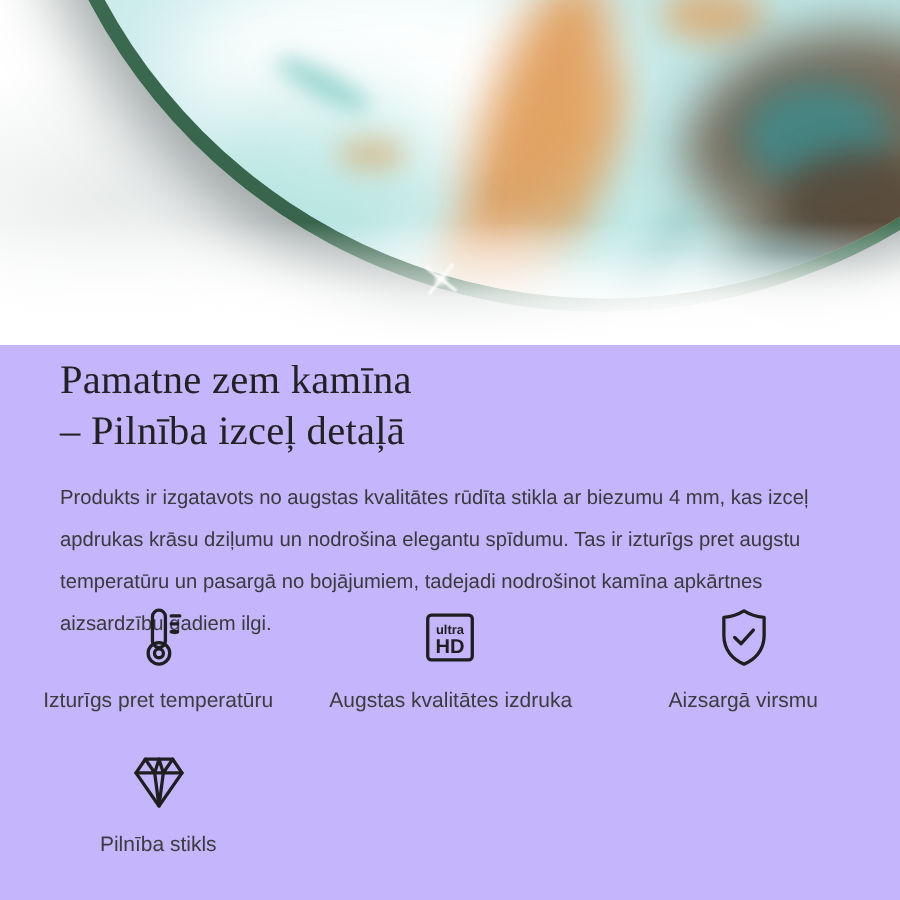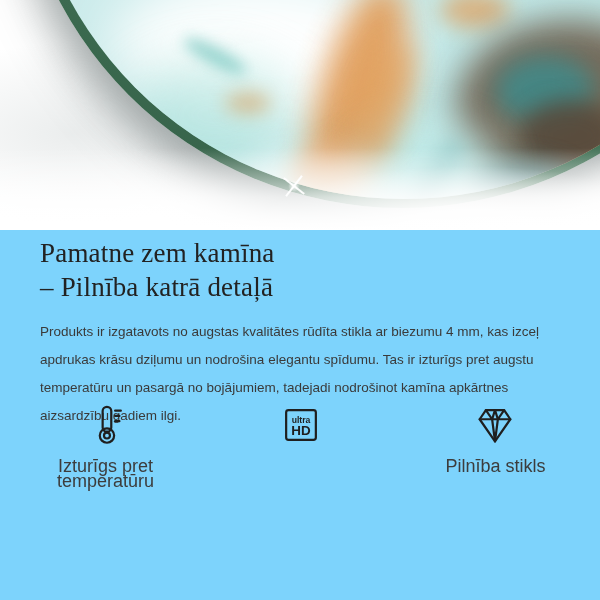--- a/index.html
+++ b/index.html
@@ -1,16 +1,16 @@
 <!DOCTYPE html>
 <html><head>
 <meta charset="utf-8">
 <style>
   html,body{margin:0;padding:0;background:#fff;}
-  .page{position:relative;width:600px;height:600px;overflow:hidden;background:#7dd3fc;
+  .page{position:relative;width:600px;height:600px;overflow:hidden;background:#c4b5fd;
         font-family:"Liberation Sans",sans-serif;color:#3a3a3a;}
 
   
   .hero{position:absolute;left:0;top:0;width:600px;height:230px;overflow:hidden;background:#fff;}
   .hero::before{content:"";position:absolute;inset:0;z-index:0;
         background:radial-gradient(42% 55% at 12% 58%, rgba(188,196,196,.30), transparent 72%);}
   .disc-edge{position:absolute;z-index:1;left:15px;top:-566px;width:774px;height:774px;border-radius:50%;
         background:linear-gradient(210deg,#a8cdb4 0%,#6ba084 30%,#49795d 62%,#2e5a42 100%);
         box-shadow:0 20px 36px rgba(105,115,115,.45), -14px 26px 44px rgba(120,130,130,.30);}
   .disc{position:absolute;z-index:2;left:24px;top:-561px;width:760px;height:760px;border-radius:50%;overflow:hidden;
@@ -49,21 +49,21 @@
   h1{margin:0;padding-top:6px;font-family:"Liberation Serif",serif;font-weight:400;
      font-size:27px;line-height:34px;letter-spacing:.2px;color:#222;}
   .desc{margin:14px 0 0 0;font-size:13.5px;line-height:28px;color:#3a3a3a;}
 
   
   .features{position:absolute;left:8px;top:402px;width:585px;display:grid;
             grid-template-columns:repeat(3,195px);row-gap:24px;justify-items:center;}
   .feature{display:flex;flex-direction:column;align-items:center;text-align:center;}
   .ficon{width:46px;height:46px;display:flex;align-items:center;justify-content:center;}
   .ficon svg{width:46px;height:46px;}
-  .flabel{margin-top:11px;font-size:18px;color:#3c3c3c;line-height:15px;}
+  .flabel{margin-top:11px;font-size:14px;color:#3c3c3c;line-height:15px;}
   svg .st{fill:none;stroke:#1f1f1f;stroke-width:2.3;}
   svg .rd{stroke-linecap:round;stroke-linejoin:round;}
   svg text{font-family:"Liberation Sans",sans-serif;fill:#1f1f1f;}
 </style>
 </head>
 <body>
 
 <div class="page">
 
   <div class="hero">
@@ -87,21 +87,21 @@
       <div class="blob b16"></div>
       <div class="blob b17"></div>
     </div>
     <div class="hero-fade"></div>
     <div class="sparkle">
         <i></i>
       </div>
   </div>
 
   <div class="content">
-    <h1><span>Pamatne zem kamīna</span><br><span>– Pilnība katrā detaļā</span></h1>
+    <h1><span>Pamatne zem kamīna</span><br><span>– Pilnība izceļ detaļā</span></h1>
     <p class="desc">Produkts ir izgatavots no augstas kvalitātes rūdīta stikla ar biezumu 4 mm, kas izceļ apdrukas krāsu dziļumu un nodrošina elegantu spīdumu. Tas ir izturīgs pret augstu temperatūru un pasargā no bojājumiem, tadejadi nodrošinot kamīna apkārtnes aizsardzību gadiem ilgi.</p>
   </div>
 
   <div class="features">
 
     <div class="feature">
       <span class="ficon">
         <svg viewBox="0 0 48 48">
           <rect class="st rd" x="20.5" y="5" width="9" height="26" rx="4.5"></rect>
           <circle class="st" cx="25" cy="35" r="7.5"></circle>
@@ -113,22 +113,32 @@
     </div>
 
     <div class="feature">
       <span class="ficon">
         <svg viewBox="0 0 48 48">
           <rect class="st rd" x="8.5" y="8.5" width="31" height="31" rx="2.5" stroke-width="2.5"></rect>
           <text x="24" y="21.5" text-anchor="middle" font-size="9" font-weight="600">ultra</text>
           <text x="24" y="34.5" text-anchor="middle" font-size="14" font-weight="700">HD</text>
         </svg>
       </span>
+      <span class="flabel">Augstas kvalitātes izdruka</span>
     </div>
 
+    <div class="feature">
+      <span class="ficon">
+        <svg viewBox="0 0 48 48">
+          <path class="st rd" d="M24 5.5 C20 8 14.5 9.6 10 10 L10 22.5 C10 33 16.5 39.5 24 42.5 C31.5 39.5 38 33 38 22.5 L38 10 C33.5 9.6 28 8 24 5.5 Z"></path>
+          <path class="st rd" d="M17.5 24 L22 28.3 L30.5 18.8"></path>
+        </svg>
+      </span>
+      <span class="flabel">Aizsargā virsmu</span>
+    </div>
 
     <div class="feature">
       <span class="ficon">
         <svg viewBox="0 0 48 48">
           <path class="st rd" d="M14.5 8.5 H33.5 L40 18 L24 41 L8 18 Z"></path>
           <path class="st rd" d="M8 18 H40 M14.5 8.5 L21 18 M24 8.5 L21 18 M24 8.5 L27 18 M33.5 8.5 L27 18 M21 18 L24 41 M27 18 L24 41" stroke-width="1.9"></path>
         </svg>
       </span>
       <span class="flabel">Pilnība stikls</span>
     </div>

